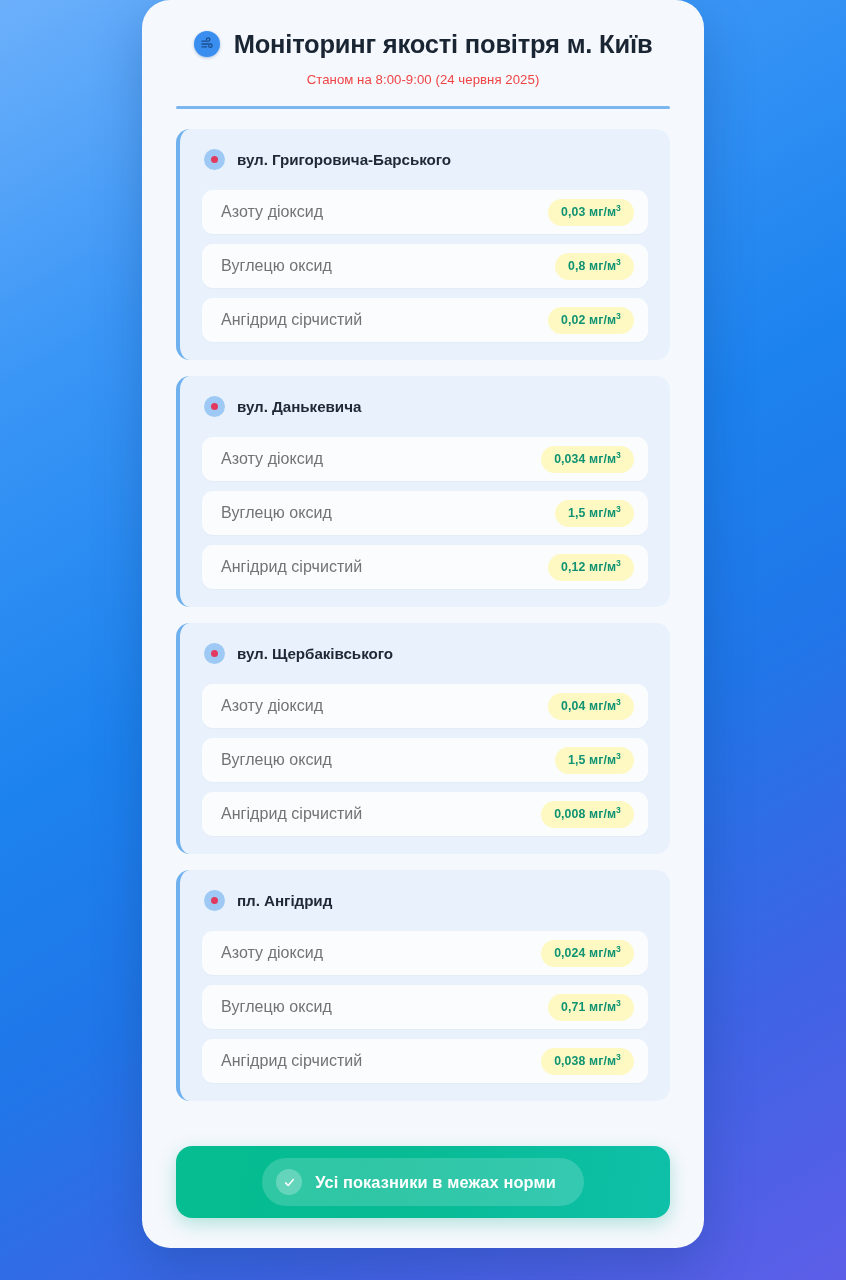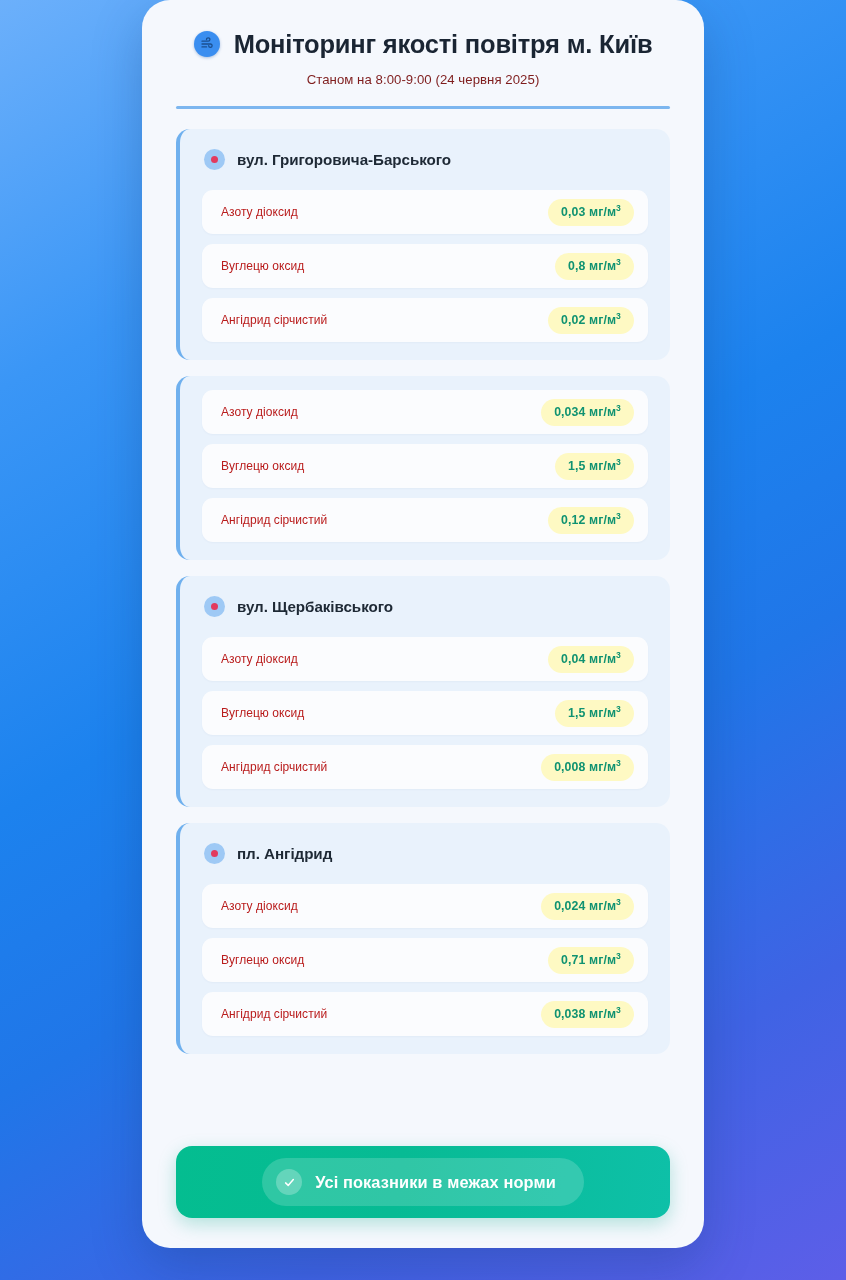--- a/index.html
+++ b/index.html
@@ -72,21 +72,21 @@
     font-weight: 700;
     color: #1a2533;
     letter-spacing: -0.2px;
     line-height: 1.1;
     white-space: nowrap;
   }
   .subtitle {
     margin-top: 14px;
     text-align: center;
     font-size: 13.2px;
-    color: #7f1d1d;
+    color: #ef4444;
     letter-spacing: .05px;
   }
   .divider {
     margin-top: 19px;
     height: 3px;
     border-radius: 2px;
     background: #7cb6ef;
   }
 
   
@@ -141,22 +141,22 @@
     margin-top: 10px;
     padding: 0 14px 0 19px;
     display: flex;
     align-items: center;
     justify-content: space-between;
     box-shadow: 0 1px 2px rgba(40,80,140,.04);
   }
   .metric-row:first-of-type { margin-top: 0; }
 
   .metric-label {
-    font-size: 12px;
-    color: #b91c1c;
+    font-size: 16px;
+    color: #737373;
     letter-spacing: .05px;
   }
 
   .metric-value {
     background: #fef9c3;
     color: #0f9271;
     font-size: 12.3px;
     font-weight: 700;
     border-radius: 999px;
     padding: 6px 13px 7px 13px;
@@ -248,20 +248,26 @@
           <span class="metric-label">Вуглецю оксид</span>
           <span class="metric-value"><span>0,8</span> <span>мг/м</span><sup>3</sup></span>
         </div>
         <div class="metric-row">
           <span class="metric-label">Ангідрид сірчистий</span>
           <span class="metric-value"><span>0,02</span> <span>мг/м</span><sup>3</sup></span>
         </div>
       </div>
 
       <div class="station-card">
+        <div class="station-head">
+          <span class="pin-icon">
+              <span class="dot"></span>
+            </span>
+          <span class="station-name">вул. Данькевича</span>
+        </div>
         <div class="metric-row">
           <span class="metric-label">Азоту діоксид</span>
           <span class="metric-value"><span>0,034</span> <span>мг/м</span><sup>3</sup></span>
         </div>
         <div class="metric-row">
           <span class="metric-label">Вуглецю оксид</span>
           <span class="metric-value"><span>1,5</span> <span>мг/м</span><sup>3</sup></span>
         </div>
         <div class="metric-row">
           <span class="metric-label">Ангідрид сірчистий</span>

